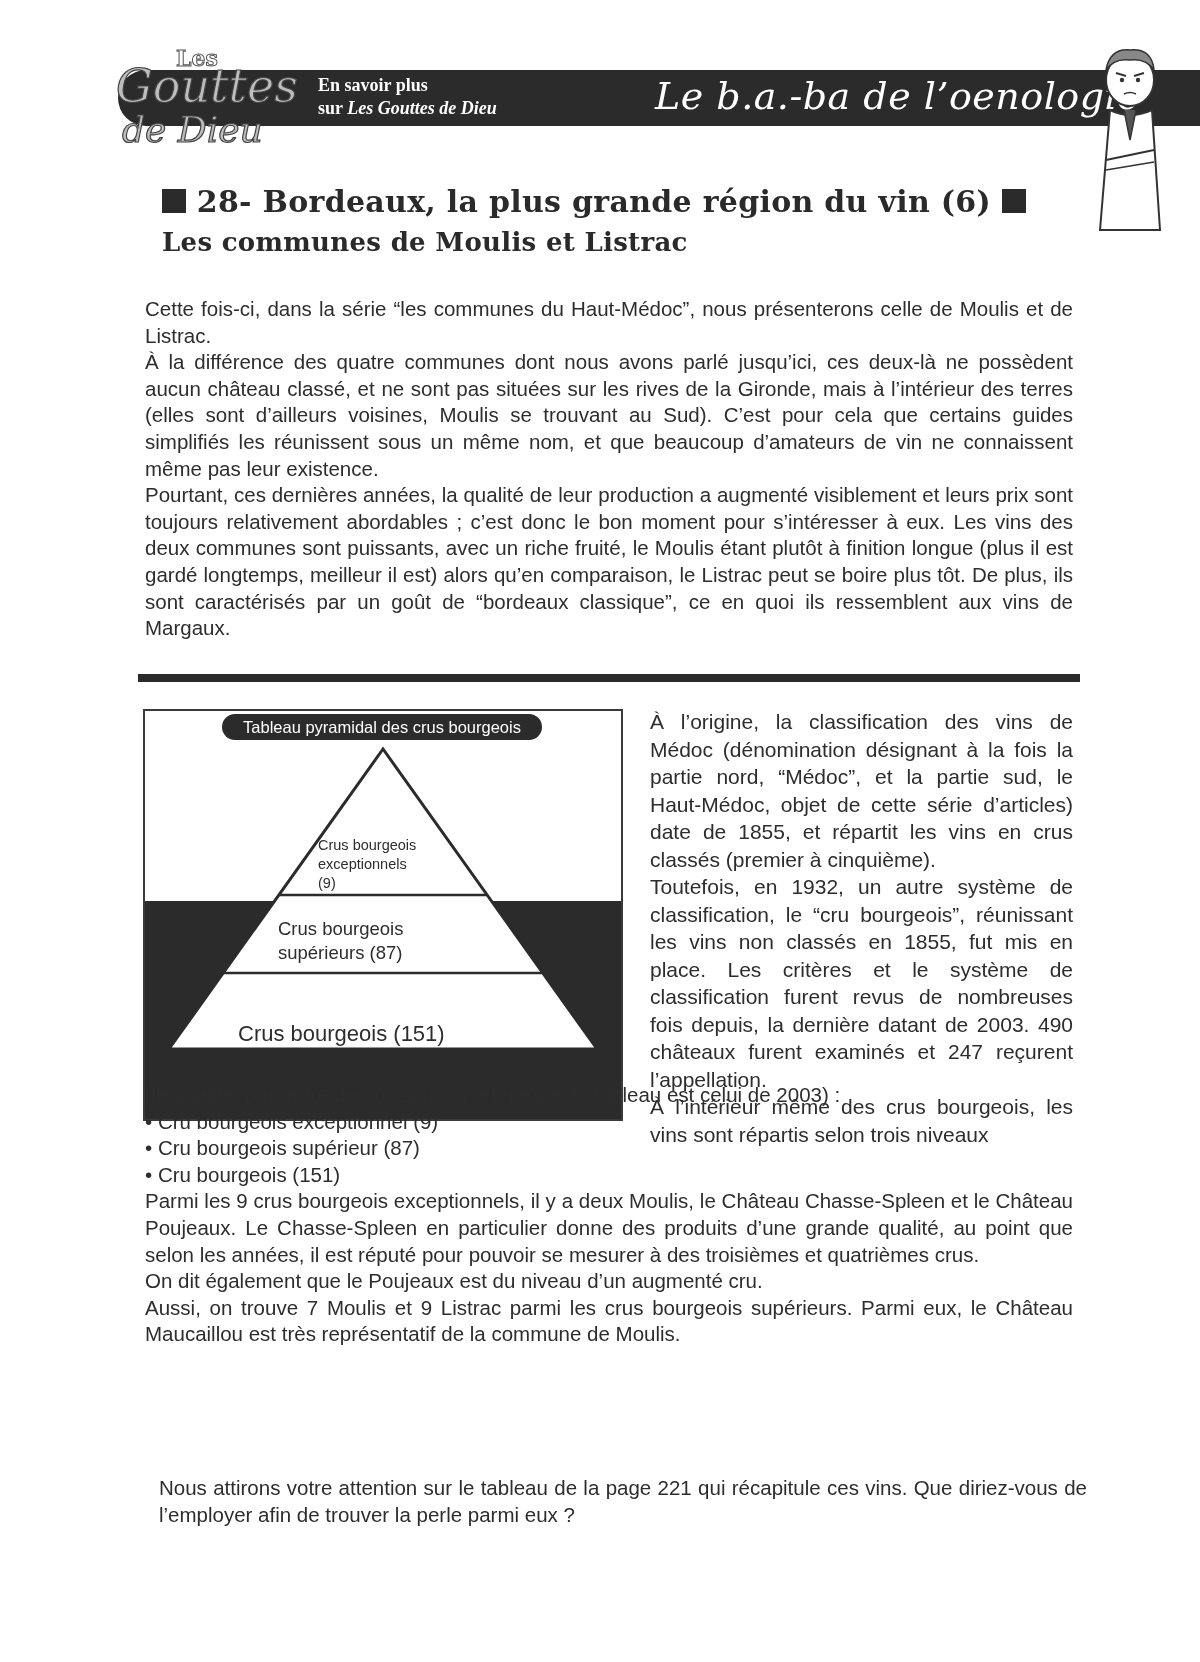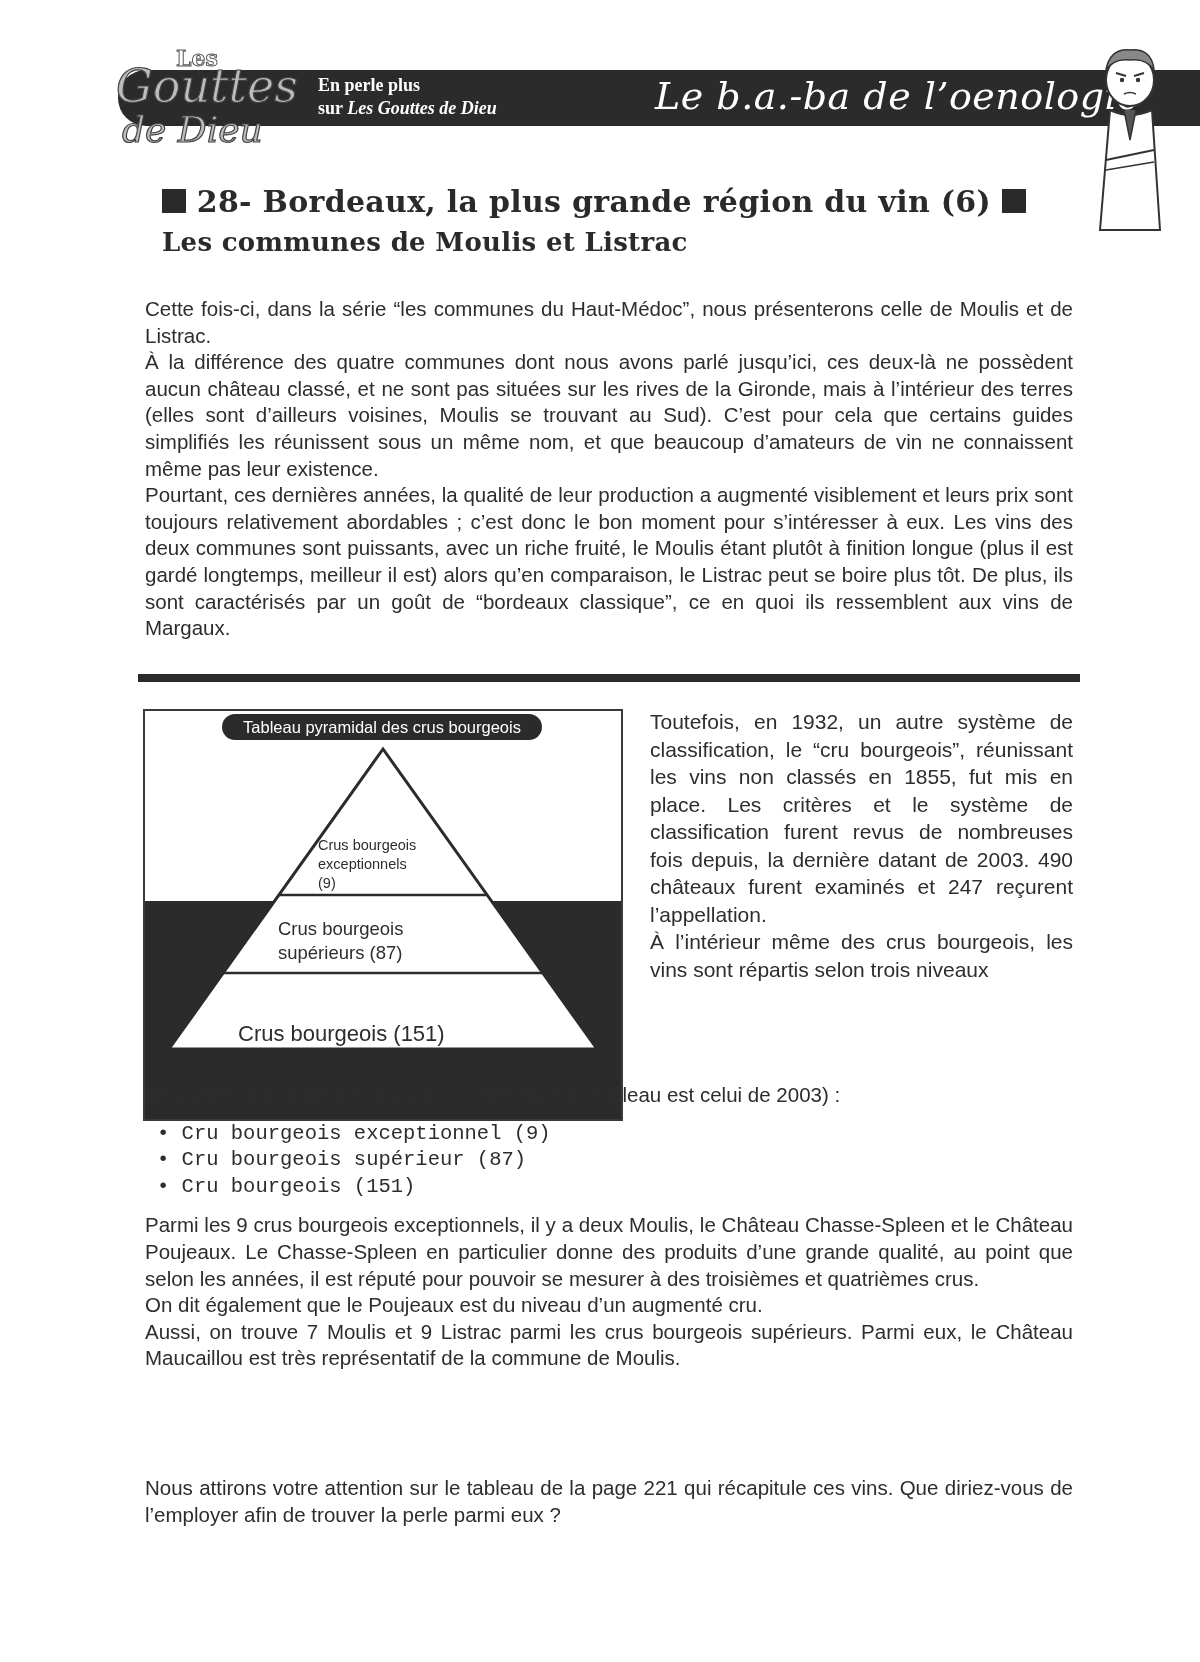--- a/index.html
+++ b/index.html
@@ -71,44 +71,44 @@
     font-family: "Liberation Sans", sans-serif; font-size: 21px; line-height: 27.5px;
     text-align: justify; color: #2d2d2d;
   }
   .side-text p { margin: 0; }
   .lower {
     position: absolute; left: 145px; top: 1082px; width: 928px;
     font-family: "Liberation Sans", sans-serif; font-size: 20.5px; line-height: 26.6px;
     text-align: justify; color: #2d2d2d;
   }
   .lower p { margin: 0; }
-  .lower ul { margin: 12px; padding: 0; list-style: none; font-family: Liberation Mono, monospace; }
+  .lower ul { margin: 0; padding: 0; list-style: none; }
   .lower li::before { content: "\2022\00a0"; }
   .closing {
-    position: absolute; left: 145px; top: 1475px; width: 928px;
+    position: absolute; left: 159px; top: 1475px; width: 928px;
     font-family: "Liberation Sans", sans-serif; font-size: 20.5px; line-height: 26.6px;
     text-align: justify; color: #2d2d2d;
   }
   .closing p { margin: 0; }
 </style>
 </head>
 <body>
 
 <div class="banner"></div>
 
 <div class="logo">
   <svg viewBox="0 0 190 110">
     <text x="64" y="28" font-family="DejaVu Serif, serif" font-size="22" fill="#ffffff" stroke="#555" stroke-width="1" font-weight="bold">Les</text>
     <text x="4" y="64" font-family="DejaVu Serif, serif" font-style="italic" font-size="46" fill="#bdbdbd" stroke="#444" stroke-width="1.2">Gouttes</text>
     <text x="10" y="104" font-family="DejaVu Serif, serif" font-style="italic" font-size="36" fill="#bdbdbd" stroke="#444" stroke-width="1.2">de Dieu</text>
   </svg>
 </div>
 
 <div class="banner-sub">
-  <div>En perle plus</div>
+  <div>En savoir plus</div>
   <div class="l2"><span>sur </span><em>Les Gouttes de Dieu</em></div>
 </div>
 
 <div class="banner-title">Le b.a.-ba de l’oenologie</div>
 
 <div class="mascot">
   <svg viewBox="0 0 80 200" width="80" height="200">
     <ellipse cx="42" cy="40" rx="24" ry="26" fill="#fff" stroke="#333" stroke-width="2"></ellipse>
     <path d="M18 30 Q22 8 42 10 Q64 8 66 30 Q58 18 42 20 Q26 18 18 30Z" fill="#888" stroke="#333" stroke-width="1.5"></path>
     <circle cx="34" cy="40" r="2.2" fill="#333"></circle>
@@ -156,20 +156,21 @@
 </div>
 <div class="tier-label tier-mid">
   <div>Crus bourgeois</div>
   <div>supérieurs (87)</div>
 </div>
 <div class="tier-label tier-bot">
   <div>Crus bourgeois (151)</div>
 </div>
 
 <div class="side-text">
+  <p>À l’origine, la classification des vins de Médoc (dénomination désignant à la fois la partie nord, “Médoc”, et la partie sud, le Haut-Médoc, objet de cette série d’articles) date de 1855, et répartit les vins en crus classés (premier à cinquième).</p>
   <p>Toutefois, en 1932, un autre système de classification, le “cru bourgeois”, réunissant les vins non classés en 1855, fut mis en place. Les critères et le système de classification furent revus de nombreuses fois depuis, la dernière datant de 2003. 490 châteaux furent examinés et 247 reçurent l’appellation.</p>
   <p>À l’intérieur même des crus bourgeois, les vins sont répartis selon trois niveaux</p>
 </div>
 
 <div class="lower">
   <p>de qualité, par ordre décroissant (la référence du tableau est celui de 2003) :</p>
   <ul>
     <li>Cru bourgeois exceptionnel (9)</li>
     <li>Cru bourgeois supérieur (87)</li>
     <li>Cru bourgeois (151)</li>

